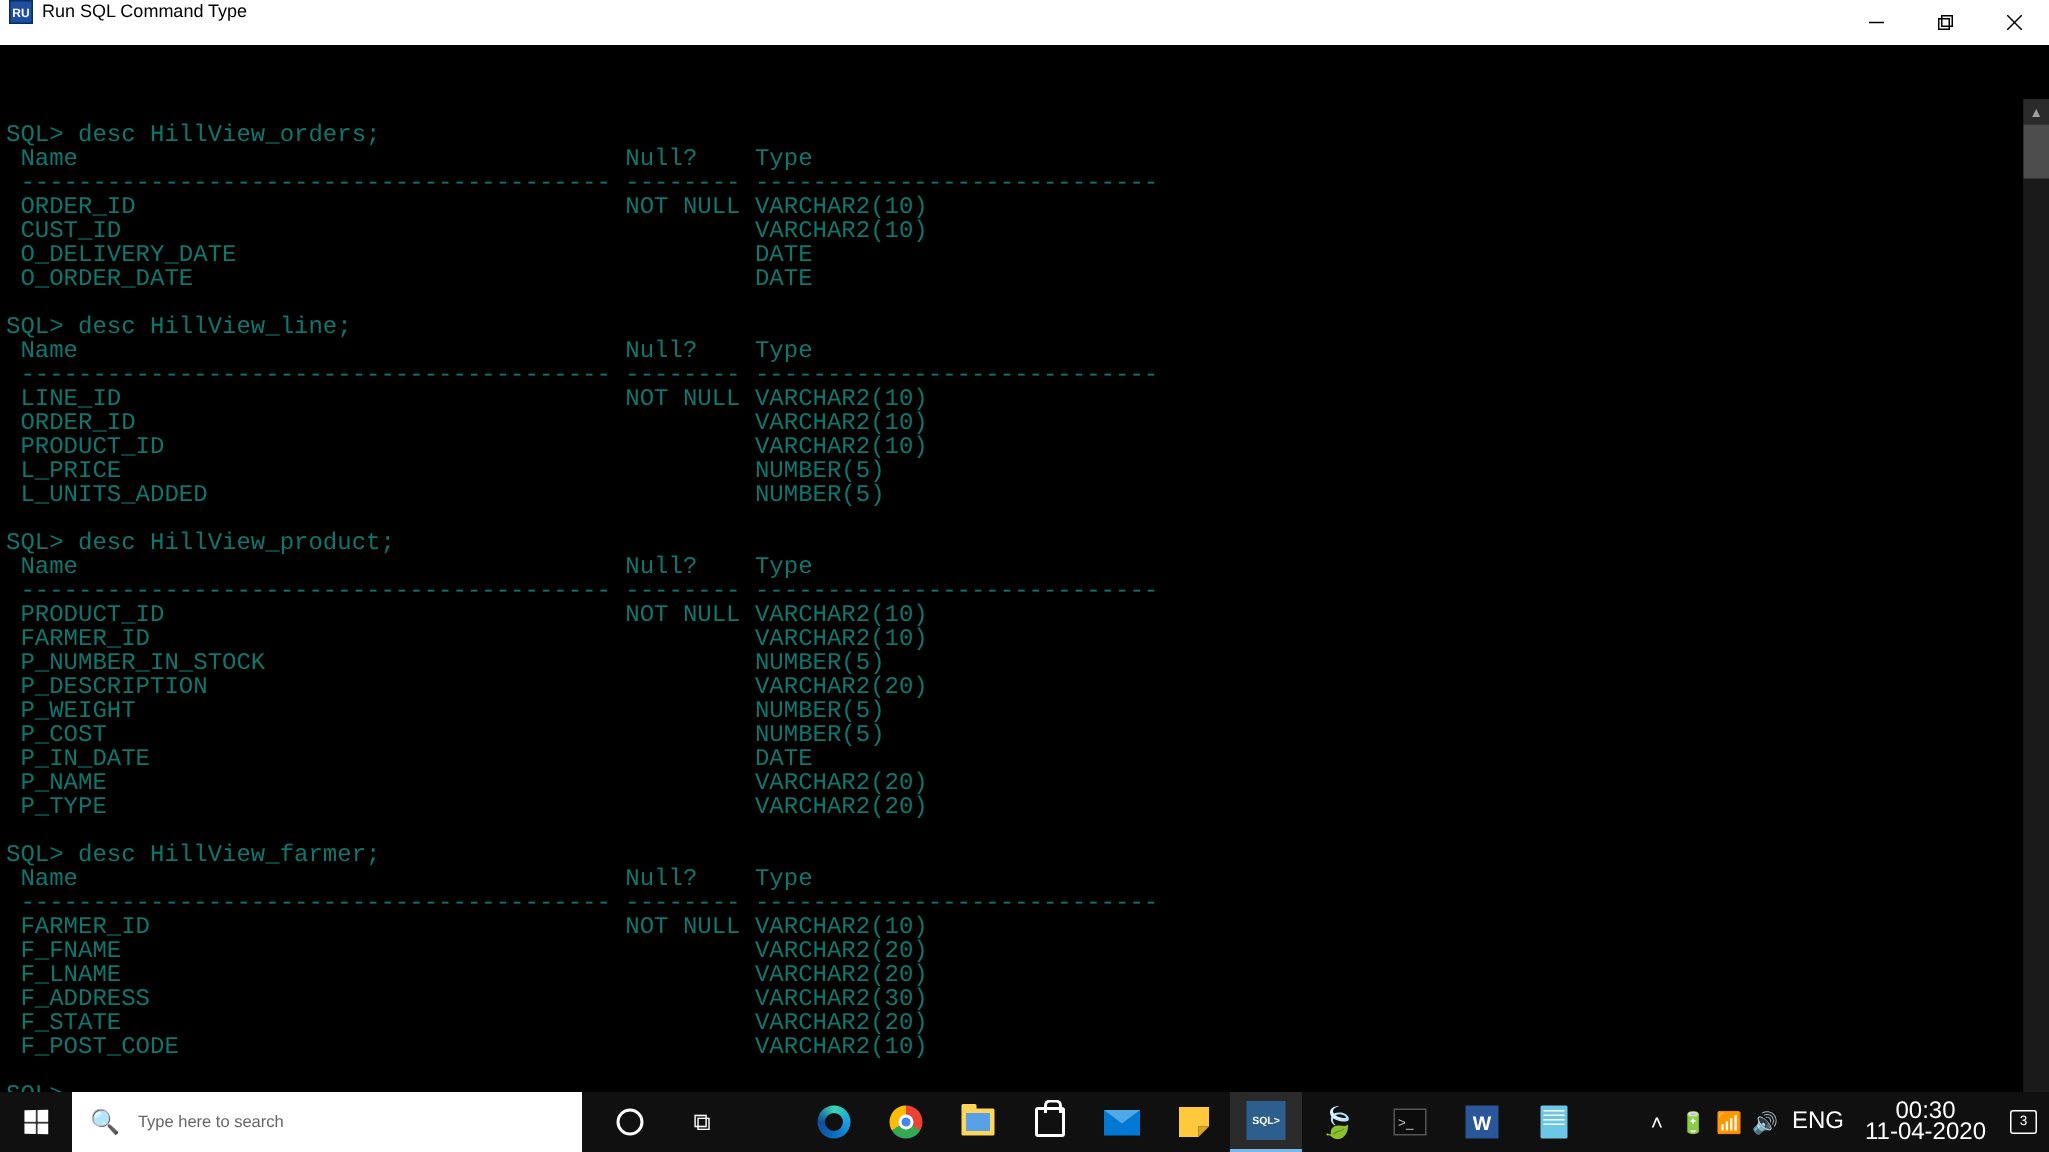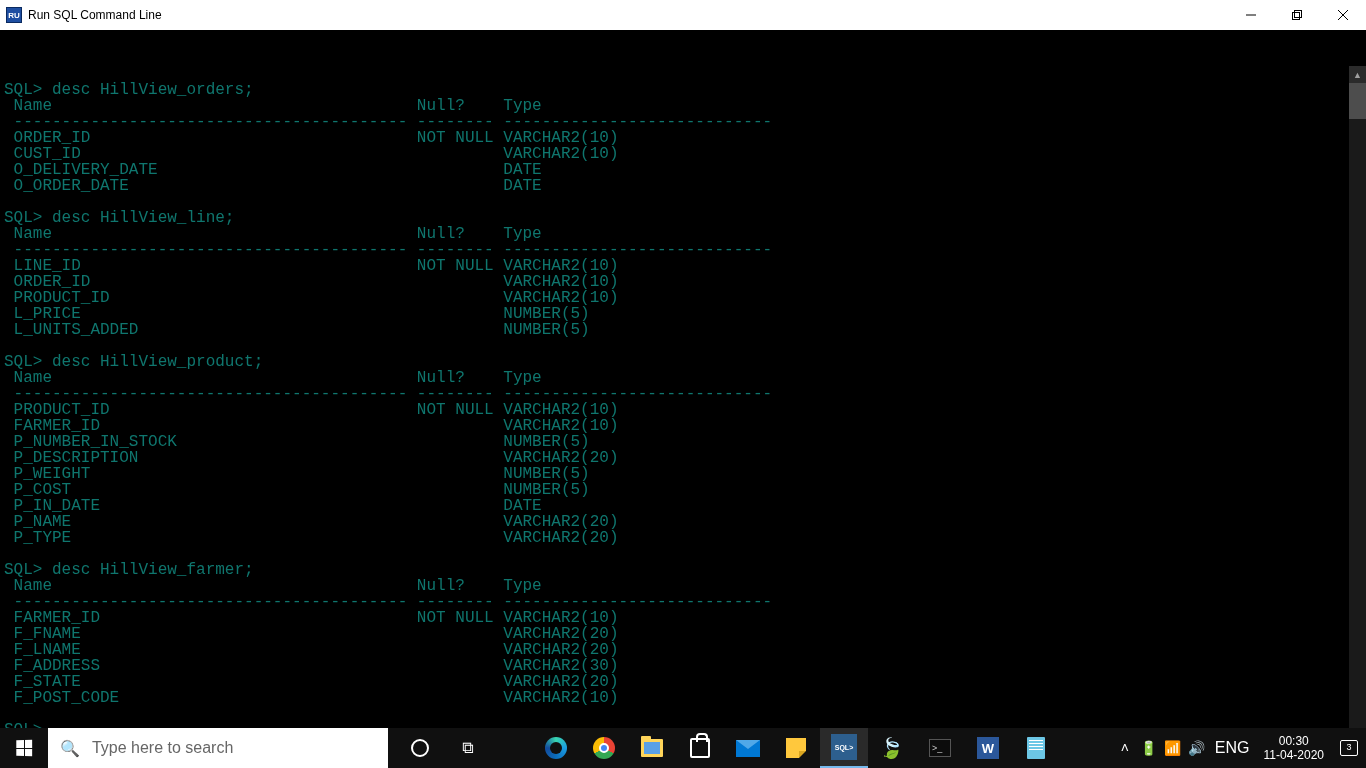--- a/index.html
+++ b/index.html
@@ -7,21 +7,21 @@
   width:1366px; height:768px;
   font-family:"Segoe UI",Tahoma,sans-serif;
   background:#000;
   overflow:hidden;
   position:relative;
 }
 
 .titlebar {
   height:30px; width:100%;
   background:#fff;
-  display:flex; align-items:center;
+  display:flex; 
   font-size:12px; color:#000;
 }
 .titlebar .appicon {
   width:16px; height:16px; margin:0 6px 0 6px;
   background:#1e4ea1; border:1px solid #0a2a60;
   display:flex; align-items:center; justify-content:center;
   font-size:8px; color:#fff; font-weight:bold;
 }
 .titlebar .title { flex:0 0 auto; }
 .titlebar .spacer { flex:1; }
@@ -85,21 +85,21 @@
   transform:perspective(40px) rotateY(-8deg);
 }
 .winlogo span { background:#fff; }
 .searchbox {
   width:340px; height:40px;
   background:#fff;
   display:flex; align-items:center;
   padding:0 12px; gap:12px;
 }
 .searchbox .sicon { color:#333; font-size:16px; }
-.searchbox .stext { color:#666; font-size:16px; }
+.searchbox .stext { color:#666; font-size:11px; }
 .tbgap { width:8px; }
 .tbicon {
   width:48px; height:40px;
   display:flex; align-items:center; justify-content:center;
 }
 .tbicon.active { background:#2a2a2a; border-bottom:2px solid #76b9ed; box-sizing:border-box; }
 .edge-ico { width:22px;height:22px;border-radius:50%;background:conic-gradient(#39d6b0,#1b9de2,#0b6cbb,#134c9d,#39d6b0); position:relative;}
 .edge-ico::after{content:"";position:absolute;inset:5px;border-radius:50%;background:#101010;}
 .chrome-ico{width:22px;height:22px;border-radius:50%;background:conic-gradient(#ea4335 0 120deg,#34a853 120deg 240deg,#fbbc05 240deg 360deg);position:relative;}
 .chrome-ico::after{content:"";position:absolute;inset:6px;border-radius:50%;background:#4285f4;border:2px solid #fff;}
@@ -120,38 +120,38 @@
 .notepad-ico::before{content:"";position:absolute;top:3px;left:2px;right:2px;height:1px;background:#fff;box-shadow:0 3px 0 #fff,0 6px 0 #fff,0 9px 0 #fff;}
 .cortana-ico{width:18px;height:18px;border:2px solid #fff;border-radius:50%;}
 .taskview-ico{color:#fff;font-size:16px;}
 .tray {
   margin-left:auto;
   display:flex; align-items:center; height:40px;
   color:#fff; font-size:12px;
 }
 .tray .tico { width:24px; display:flex; justify-content:center; font-size:14px; }
 .tray .lang { padding:0 6px; font-size:16px; }
-.tray .clockbox { text-align:center; padding:0 8px; line-height:14px; font-size:12px; }
+.tray .clockbox { text-align:center; padding:0 8px; line-height:14px; font-size:16px; }
 .tray .notif {
   width:34px; height:40px; display:flex; align-items:center; justify-content:center;
   position:relative;
 }
 .tray .notif .bubble {
   width:18px; height:16px; border:1.5px solid #fff; border-radius:2px;
 }
 .tray .notif .badge {
   position:absolute; font-size:9px; color:#fff; top:14px;
 }
 </style>
 </head>
 <body>
 
 <div class="titlebar">
   <div class="appicon">RU</div>
-  <div class="title">Run SQL Command Line</div>
+  <div class="title">Run SQL Command Type</div>
   <div class="spacer"></div>
   <div class="winbtn">
     <svg width="10" height="10">
         <line x1="0" y1="5" x2="10" y2="5" stroke="#000" stroke-width="1"></line>
       </svg>
   </div>
   <div class="winbtn">
     <svg width="10" height="10">
         <rect x="0.5" y="2.5" width="7" height="7" fill="none" stroke="#000" stroke-width="1"></rect>
         <rect x="2.5" y="0.5" width="7" height="7" fill="none" stroke="#000" stroke-width="1"></rect>

